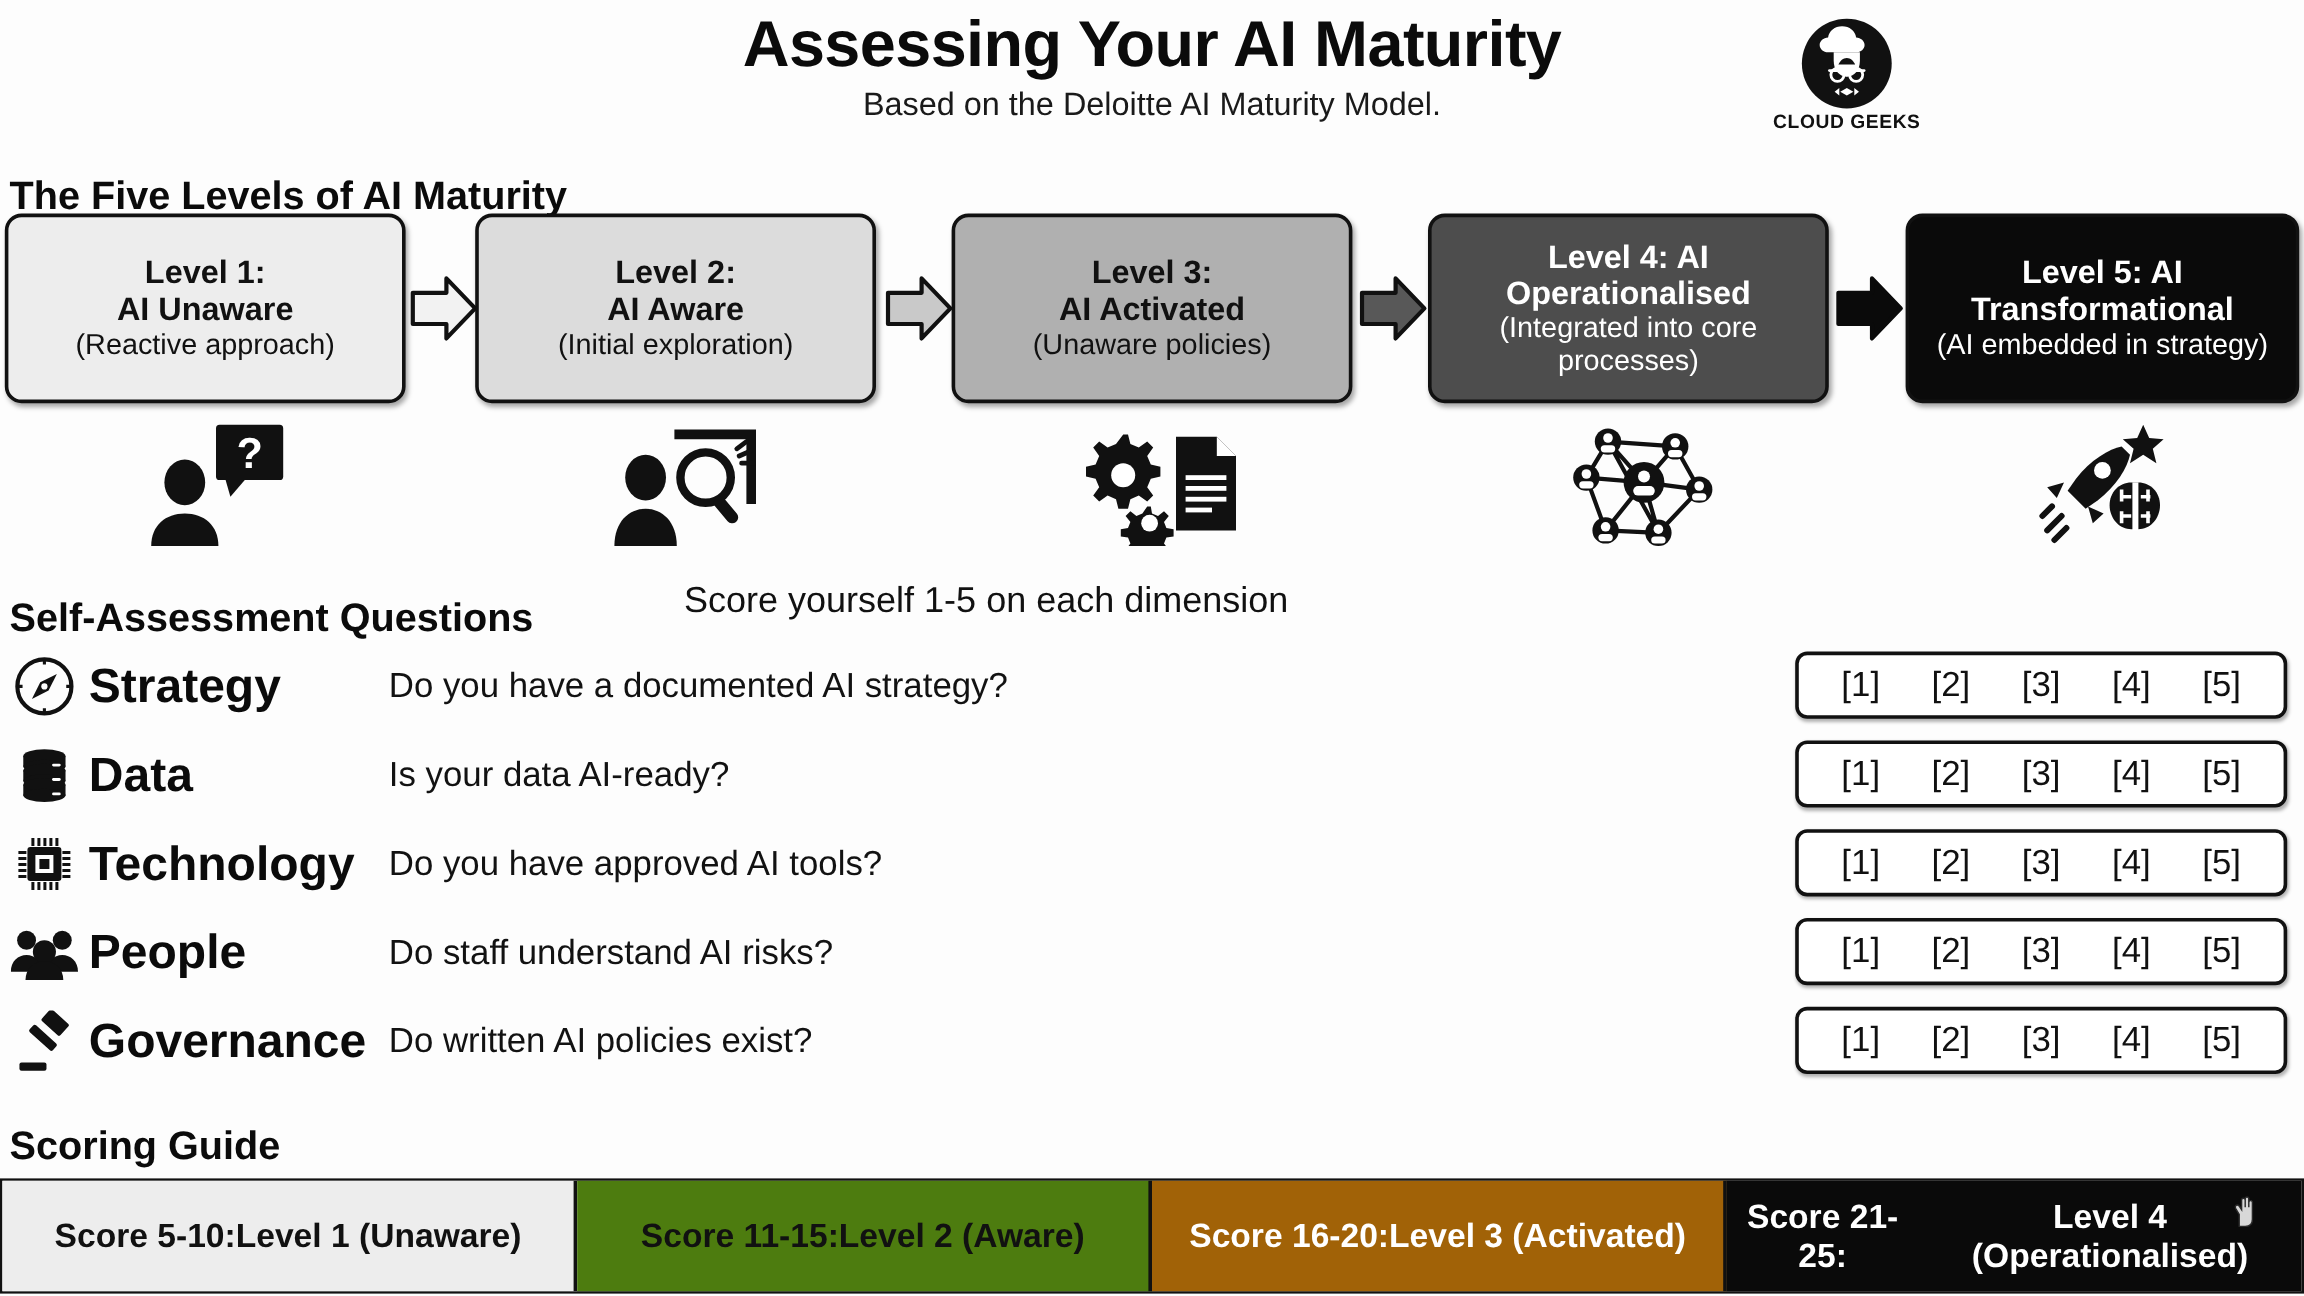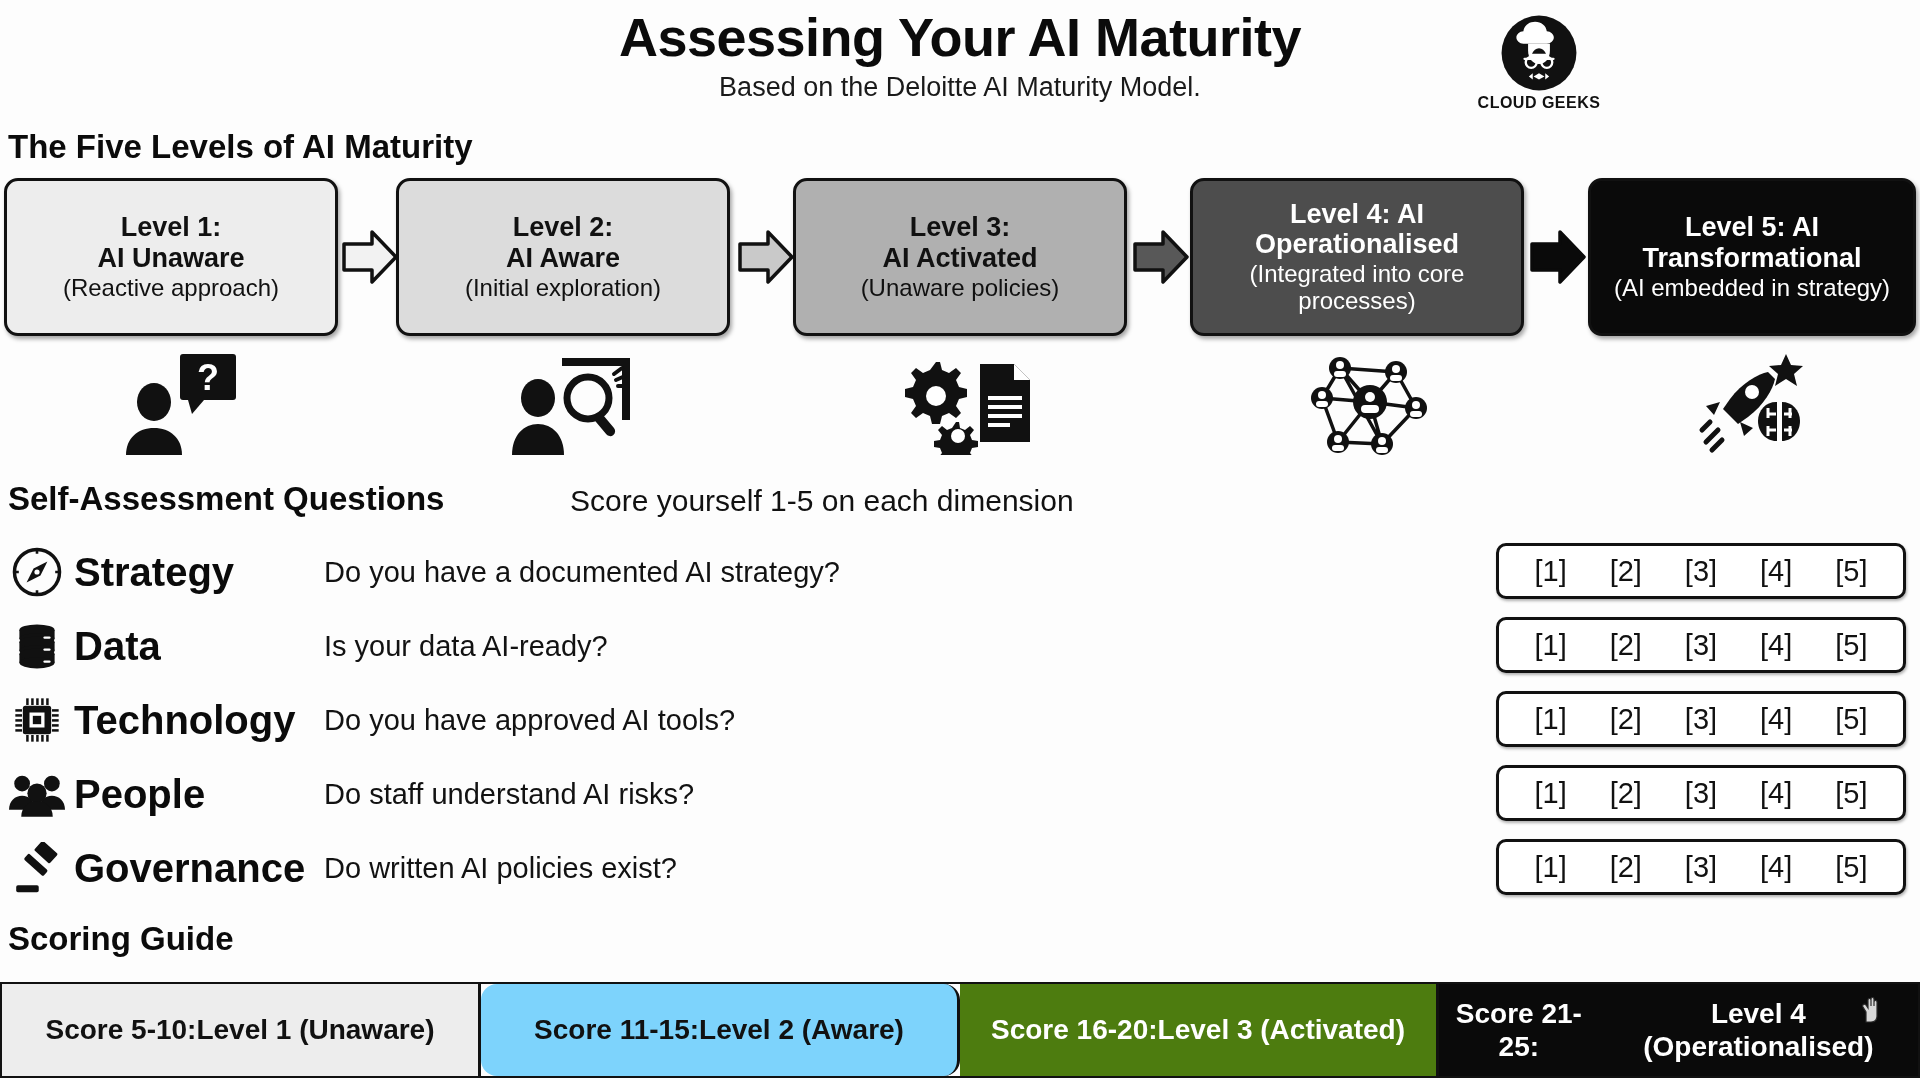--- a/index.html
+++ b/index.html
@@ -27,21 +27,21 @@
     width: 150px; text-align: center;
   }
   .logo-mark { width: 78px; height: 78px; margin: 0 auto; display: block; }
   .logo-text {
     margin-top: 2px; font-size: 16px; font-weight: bold;
     letter-spacing: 0.5px; color: #111;
   }
 
   
   .h2 {
-    position: absolute; font-size: 33px; font-weight: bold; color: #0b0b0b;
+    position: absolute; font-size: 33px; font-weight: bold; color: #0b0b0b; margin-top: 16px;
   }
   #levels-heading { top: 128px; left: 8px; }
   #sa-heading { top: 480px; left: 8px; }
   #sa-sub {
     position: absolute; top: 484px; left: 570px;
     font-size: 30px; color: #111;
   }
   #scoring-heading { top: 920px; left: 8px; }
 
   
@@ -102,22 +102,22 @@
     display: flex; border: 2px solid #111;
   }
   .sc-seg {
     flex: 1 1 25%; display: flex; flex-direction: row;
     align-items: center; justify-content: center; text-align: center;
     border-right: 3px solid #111; position: relative;
   }
   .sc-seg:last-child { border-right: none; }
   .sc-line { font-size: 28px; font-weight: bold; line-height: 1.18; }
   .sc1 { background: #ededed; color: #111; }
-  .sc2 { background: #7dd3fc; color: #111; border-radius: 16px; }
-  .sc3 { background: #4d7c0f; color: #fff; }
+  .sc2 { background: #4d7c0f; color: #111; }
+  .sc3 { background: #a16207; color: #fff; }
   .sc4 { background: #0a0a0a; color: #fff; }
   .cursor-hand { position: absolute; right: 38px; top: 10px; width: 22px; height: 30px; }
 </style>
 </head>
 <body>
 
 <div class="page">
 
   <div class="title">Assessing Your AI Maturity</div>
   <div class="subtitle">Based on the Deloitte AI Maturity Model.</div>

